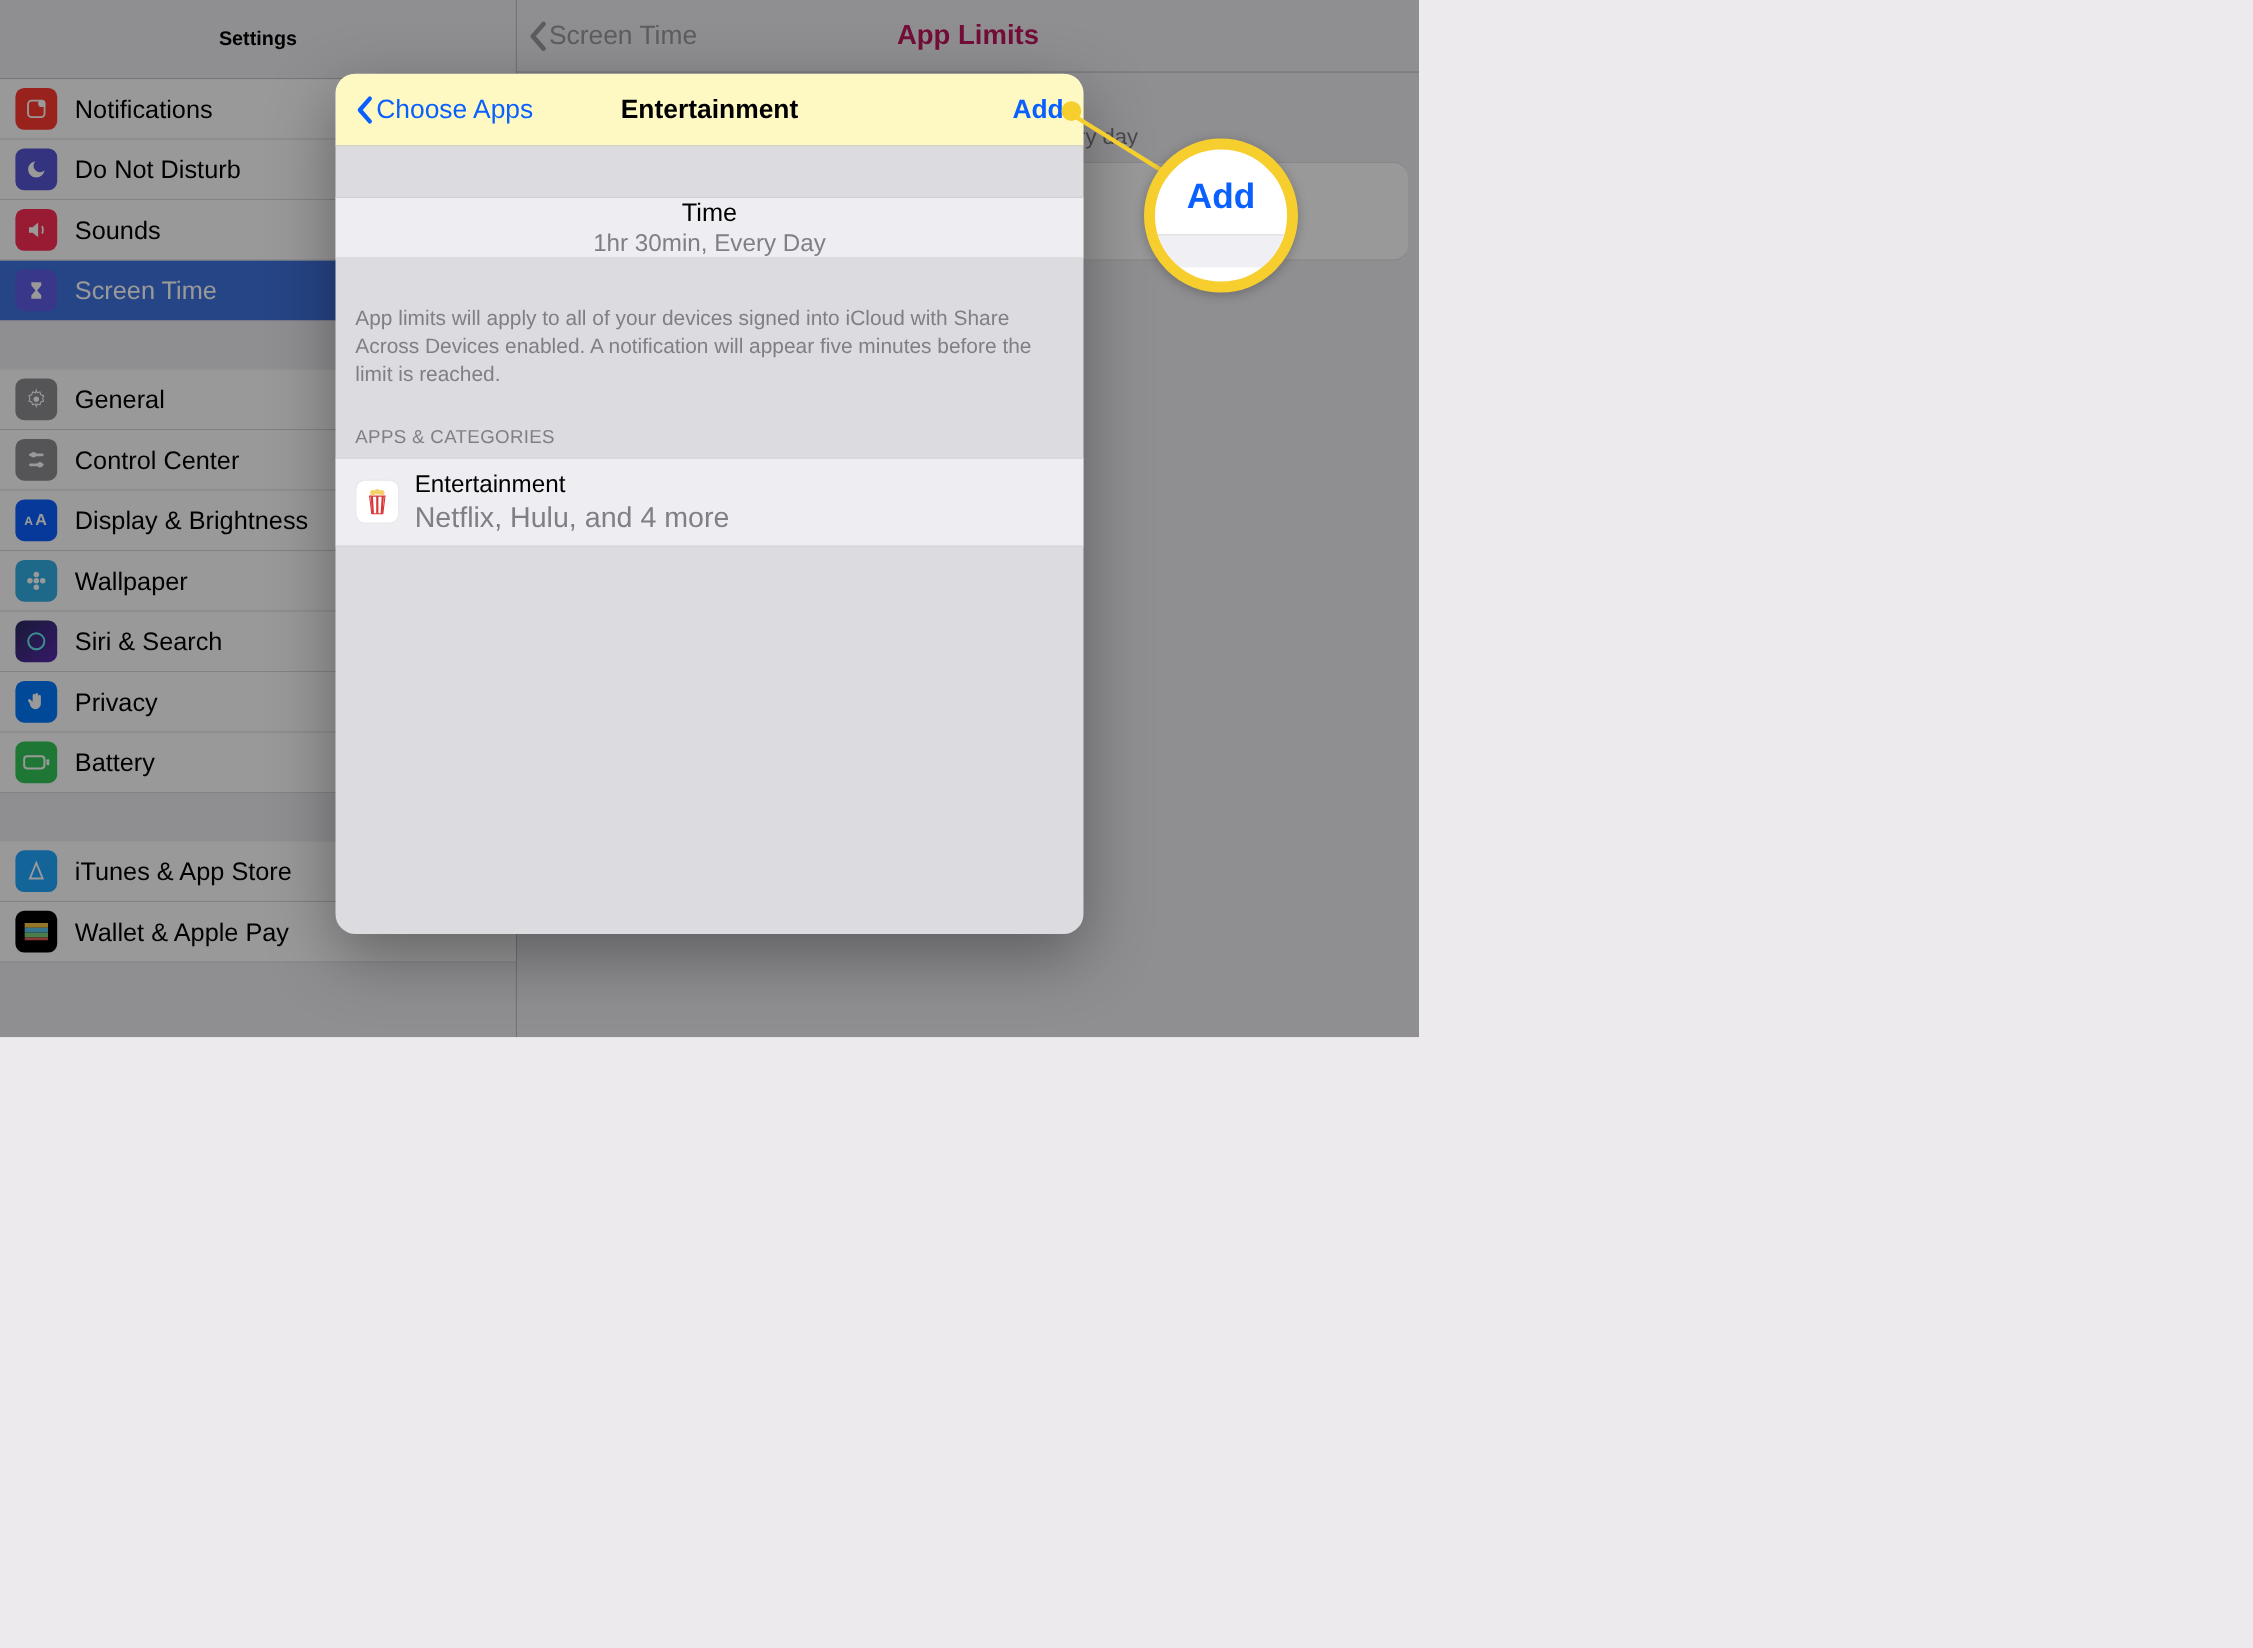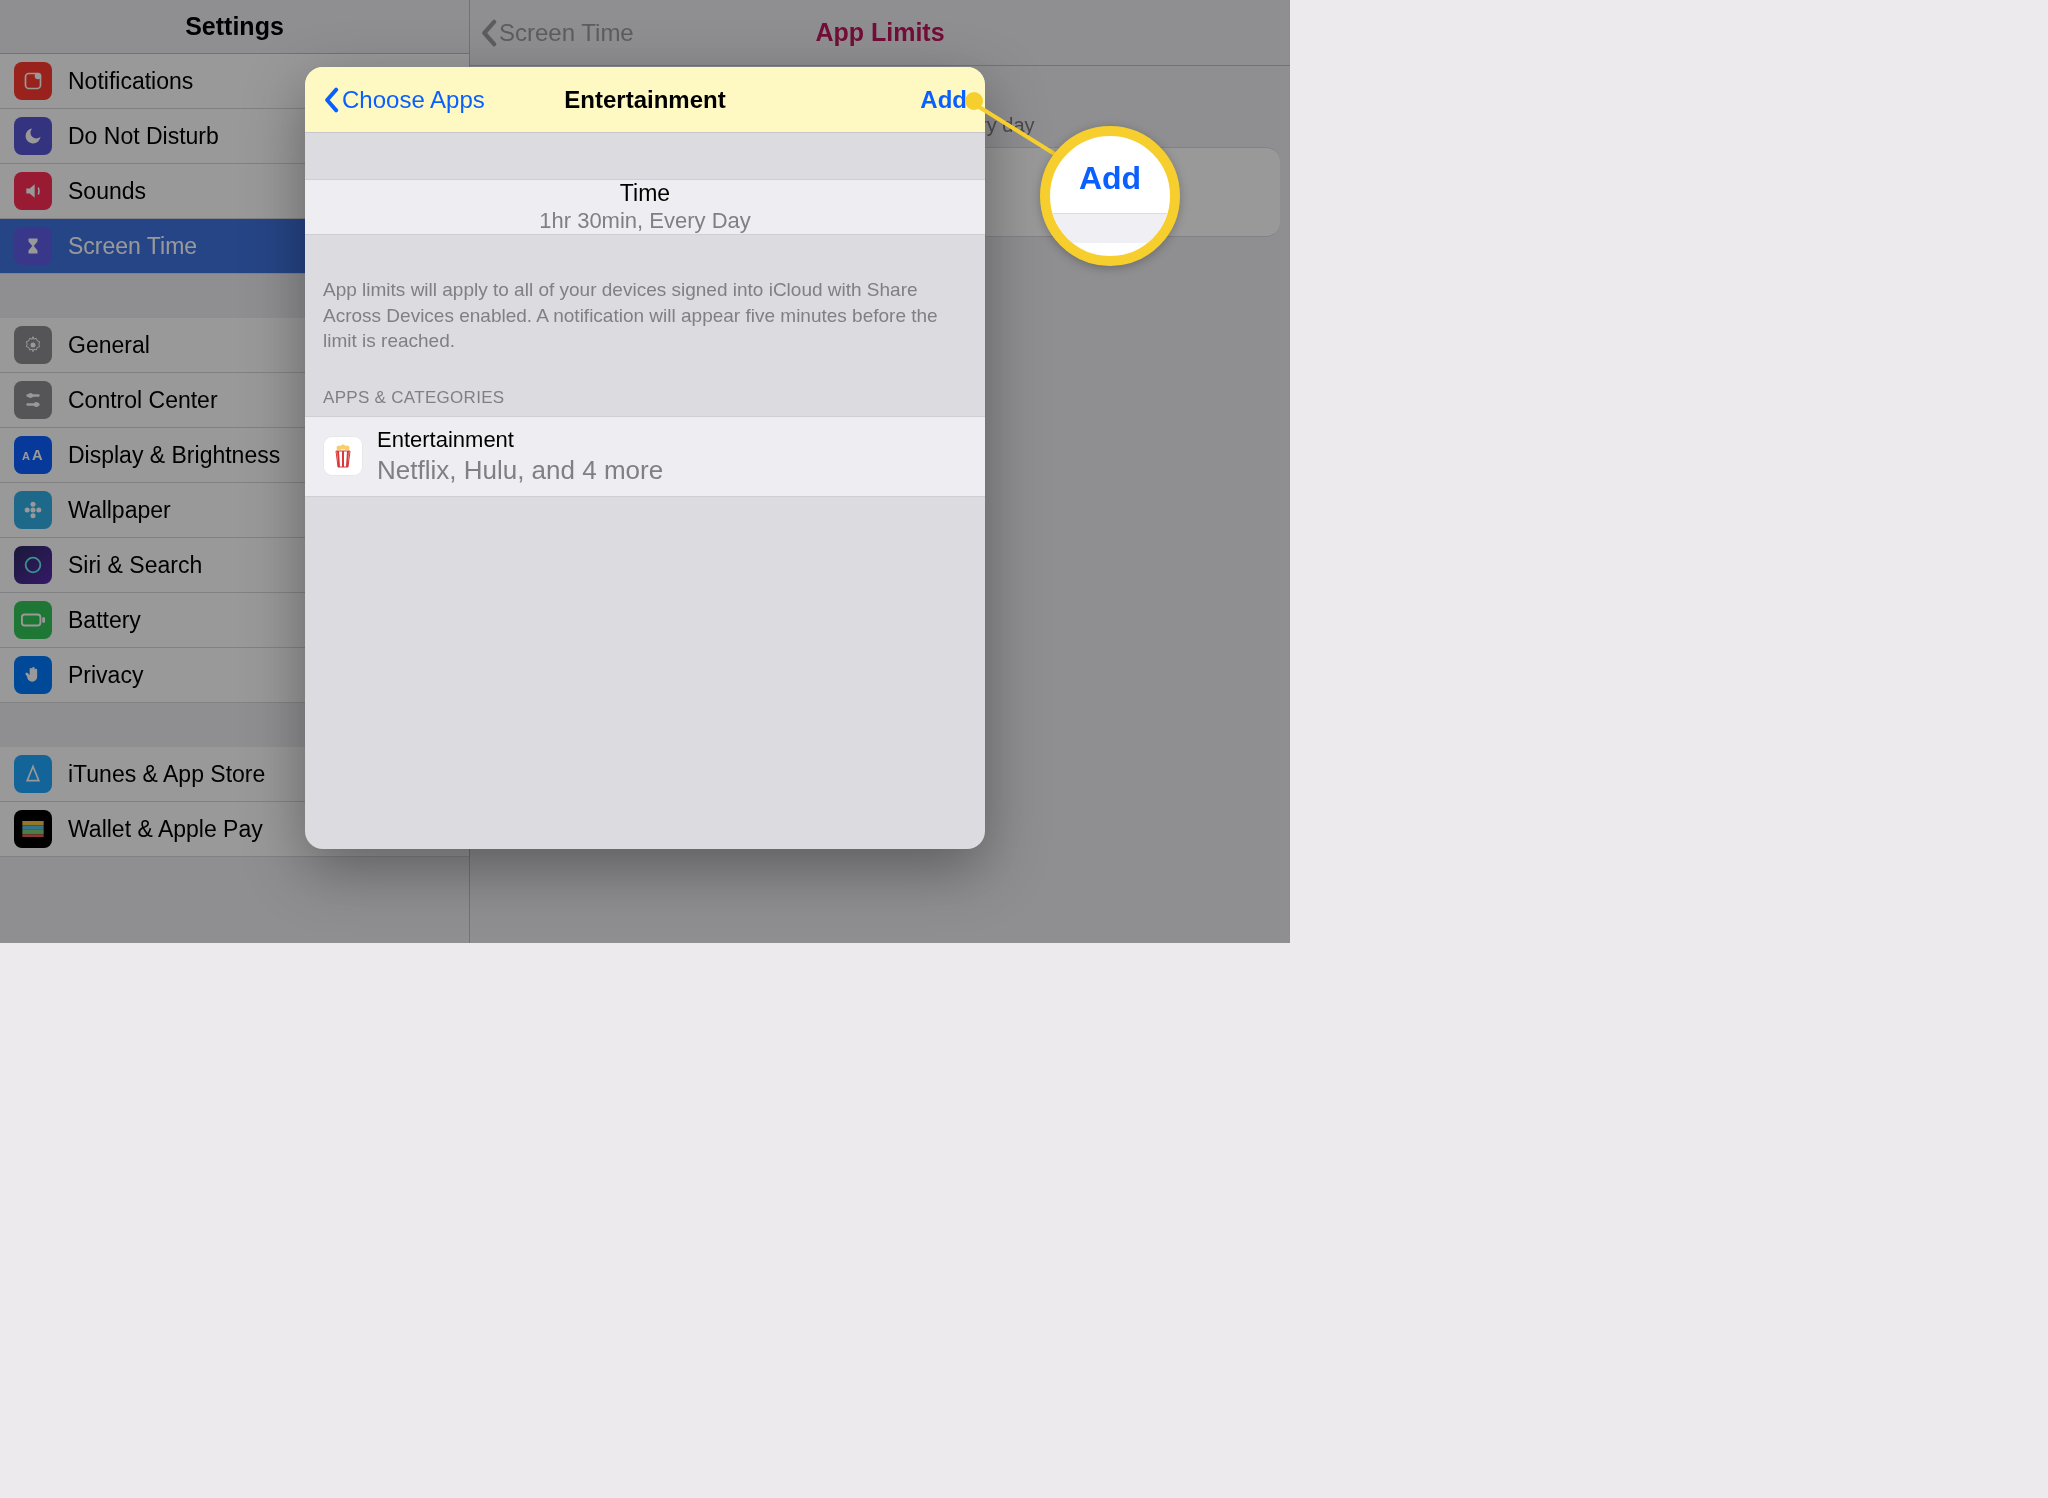--- a/index.html
+++ b/index.html
@@ -20,26 +20,26 @@
     height: 100%;
   }
   .sidebar {
     width: 470px;
     background: #efeff4;
     border-right: 1px solid #c0c0c4;
     display: flex;
     flex-direction: column;
   }
   .sidebar-header {
-    height: 54px;
+    height: 72px;
     border-bottom: 1px solid #c0c0c4;
     display: flex;
     align-items: center;
     justify-content: center;
-    font-size: 25px;
+    font-size: 18px;
     font-weight: 600;
     color: #000;
   }
   .side-list { list-style: none; }
   .side-item {
     display: flex;
     align-items: center;
     gap: 16px;
     height: 55px;
     padding: 0 14px 0 14px;
@@ -357,35 +357,35 @@
       </li>
       <li class="side-item">
         <span class="icon-box" style="background:linear-gradient(135deg,#2a2a5e,#5a2ab0)">
           <svg width="22" height="22" viewBox="0 0 24 24">
               <circle cx="12" cy="12" r="8" fill="none" stroke="#6ee" stroke-width="2"></circle>
             </svg>
         </span>
         <span>Siri &amp; Search</span>
       </li>
       <li class="side-item">
+        <span class="icon-box bg-blue2">
+          <svg width="20" height="20" viewBox="0 0 24 24" fill="#fff">
+              <path d="M8 12V5a1.5 1.5 0 013 0v6V4a1.5 1.5 0 013 0v7V6a1.5 1.5 0 013 0v8a6 6 0 01-12 0l-2-3a1.5 1.5 0 012.5-1.5L8 12z"></path>
+            </svg>
+        </span>
+        <span>Privacy</span>
+      </li>
+      <li class="side-item">
         <span class="icon-box bg-green">
           <svg width="24" height="14" viewBox="0 0 26 14" fill="#fff">
               <rect x="1" y="1" width="20" height="12" rx="3" fill="none" stroke="#fff" stroke-width="2"></rect>
               <rect x="23" y="4" width="3" height="6" rx="1"></rect>
             </svg>
         </span>
         <span>Battery</span>
-      </li>
-      <li class="side-item">
-        <span class="icon-box bg-blue2">
-          <svg width="20" height="20" viewBox="0 0 24 24" fill="#fff">
-              <path d="M8 12V5a1.5 1.5 0 013 0v6V4a1.5 1.5 0 013 0v7V6a1.5 1.5 0 013 0v8a6 6 0 01-12 0l-2-3a1.5 1.5 0 012.5-1.5L8 12z"></path>
-            </svg>
-        </span>
-        <span>Privacy</span>
       </li>
     </ul>
     <div class="side-group-gap"></div>
     <ul class="side-list">
       <li class="side-item">
         <span class="icon-box" style="background:#1fa7ff">
           <svg width="20" height="20" viewBox="0 0 24 24" fill="#fff">
               <path d="M12 3l7 17H5z" fill="none" stroke="#fff" stroke-width="2"></path>
             </svg>
         </span>

